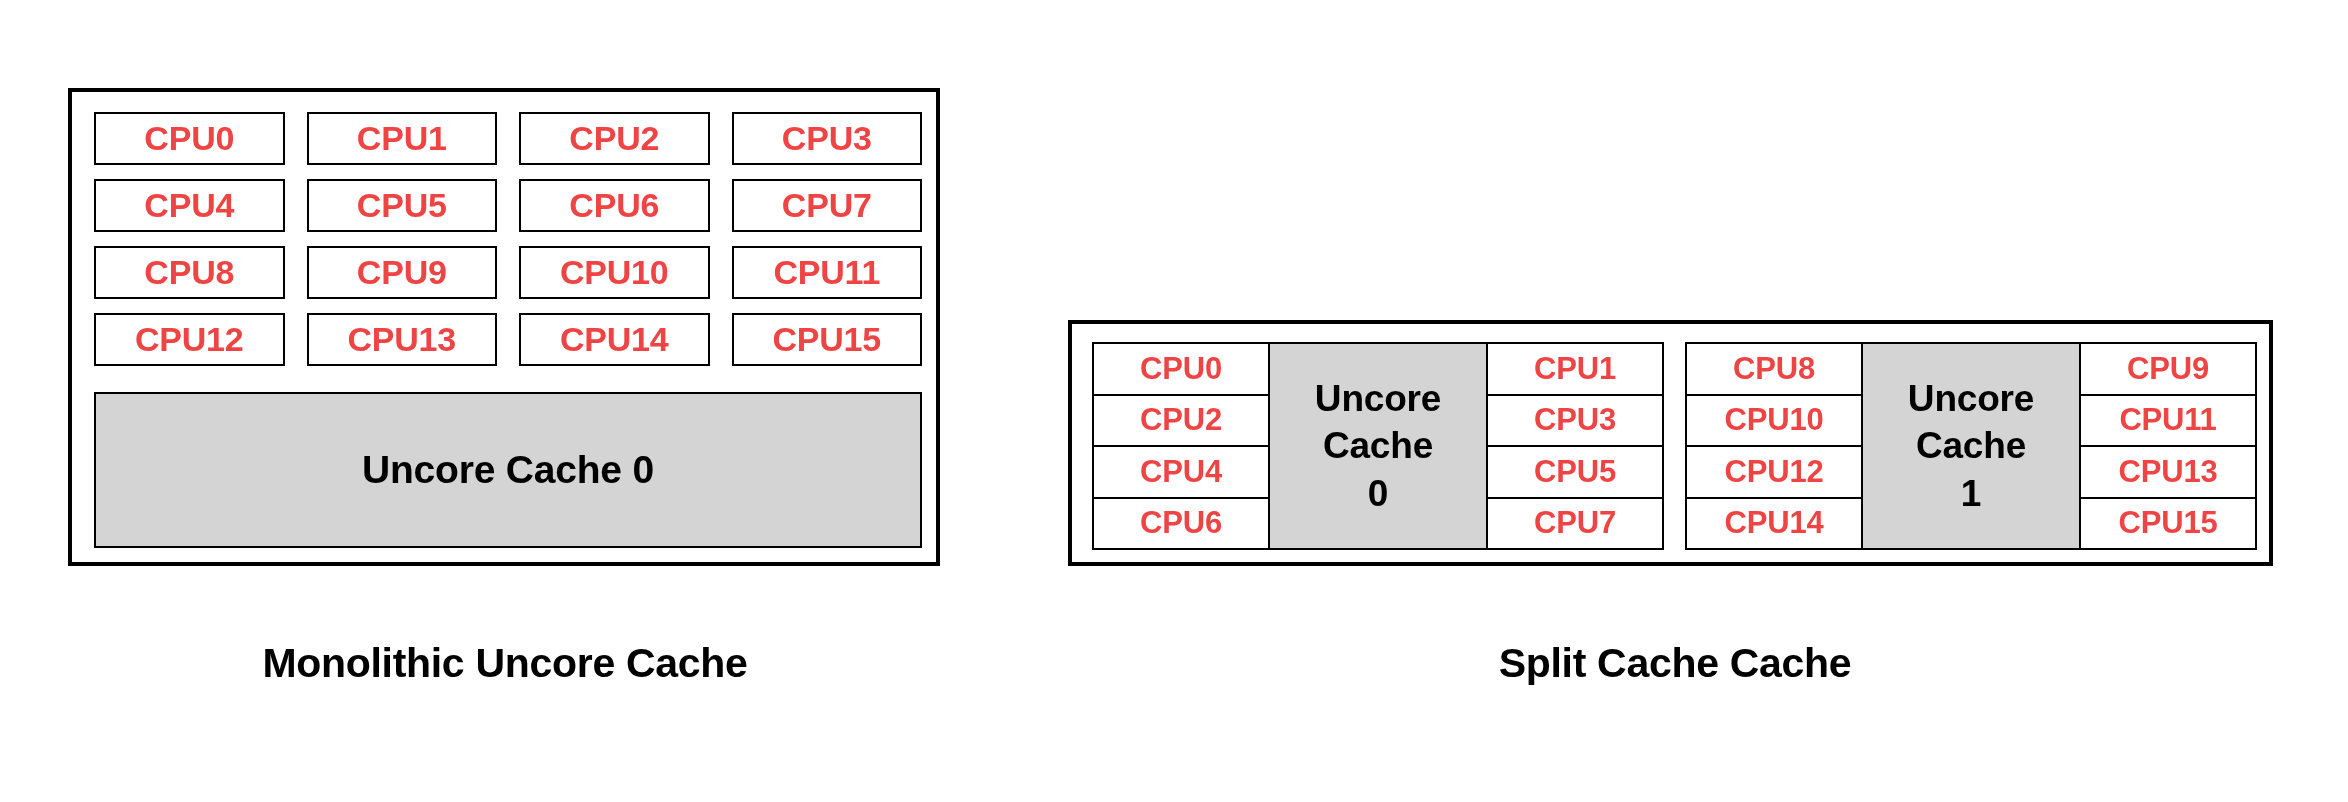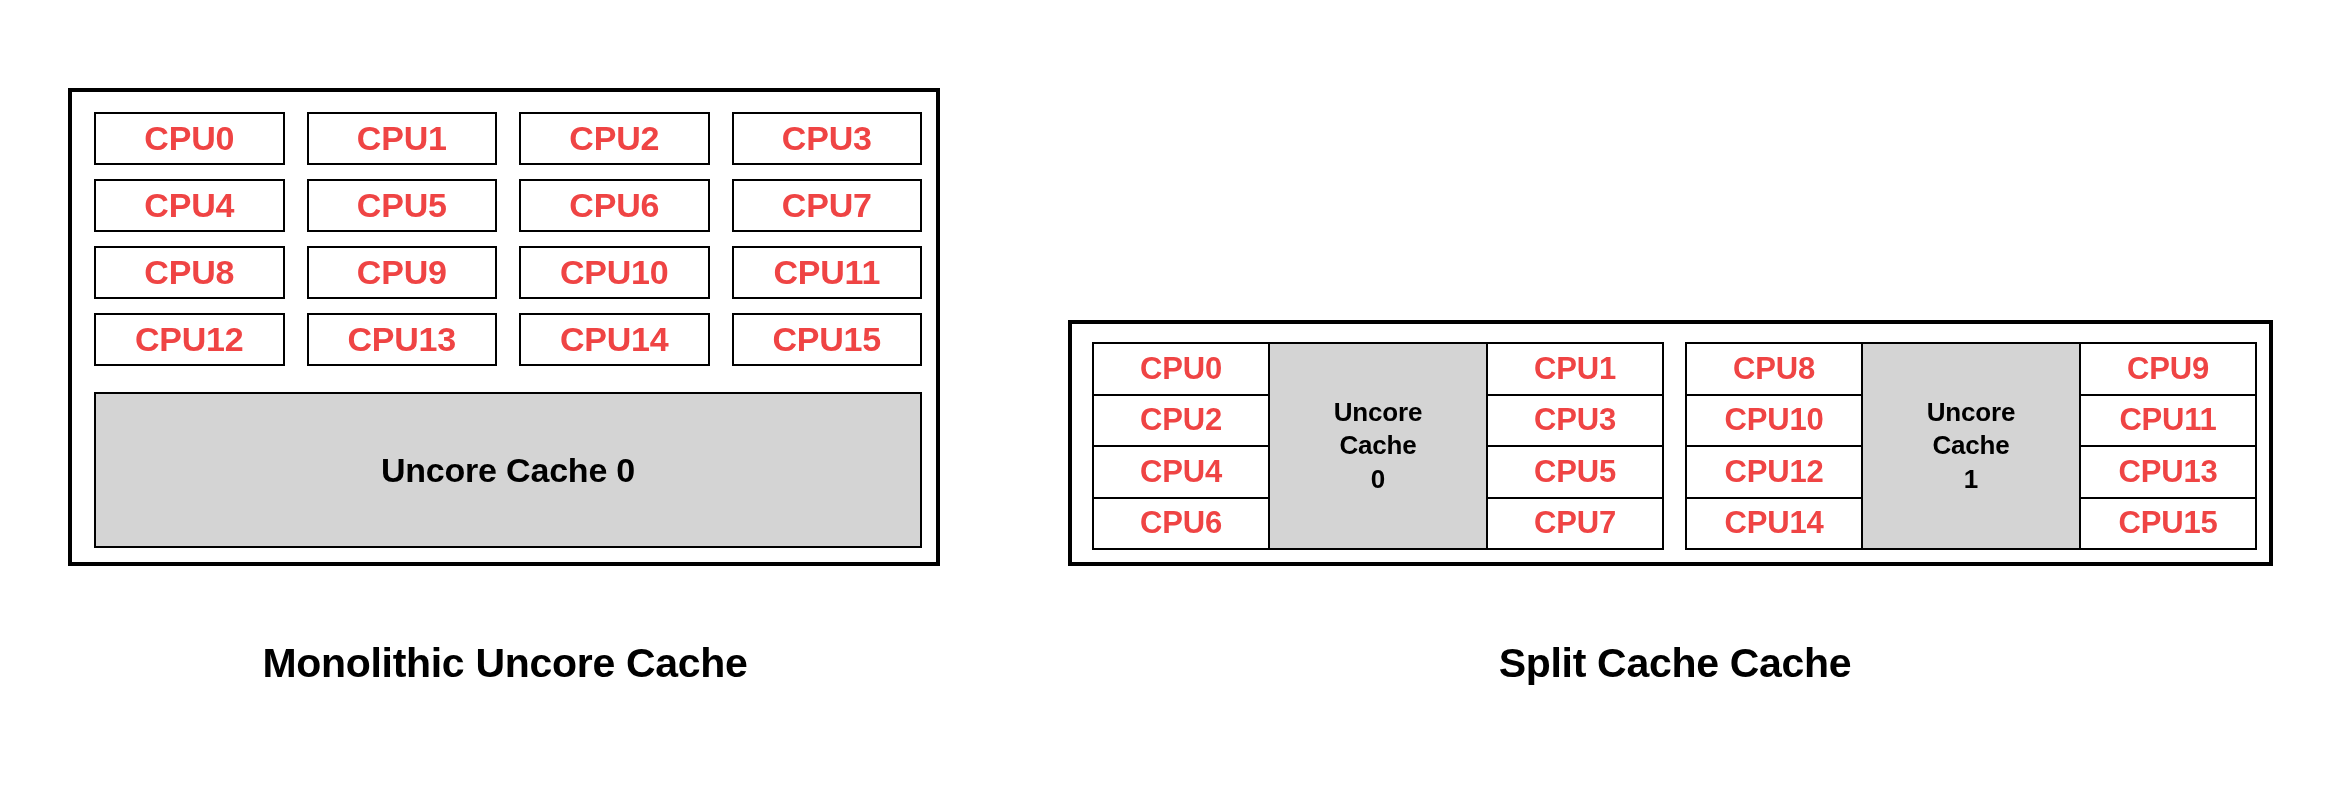--- a/index.html
+++ b/index.html
@@ -82,21 +82,21 @@
   #monolithic-grid .cpu-box {
     height: 53px;
     font-size: 34px;
   }
   #monolithic-cache {
     position: absolute;
     left: 22px;
     top: 300px;
     width: 828px;
     height: 156px;
-    font-size: 34px;
+    font-size: 39px;
   }
   #caption-monolithic {
     left: 0px;
     top: 640px;
     width: 1010px;
   }
 
   
   #split-frame {
     left: 1068px;
@@ -123,21 +123,21 @@
     flex: 1 1 0;
     margin-top: -2px;
     font-size: 31px;
   }
   .cluster-col .cpu-box:first-child { margin-top: 0; }
 
   .cluster .cache-box {
     width: 220px;
     margin-left: -2px;
     margin-right: -2px;
-    font-size: 26px;
+    font-size: 37px;
     line-height: 1.28;
   }
   .cache-lines { display: block; }
 
   #caption-split {
     left: 1170px;
     top: 640px;
     width: 1010px;
   }
 </style>

